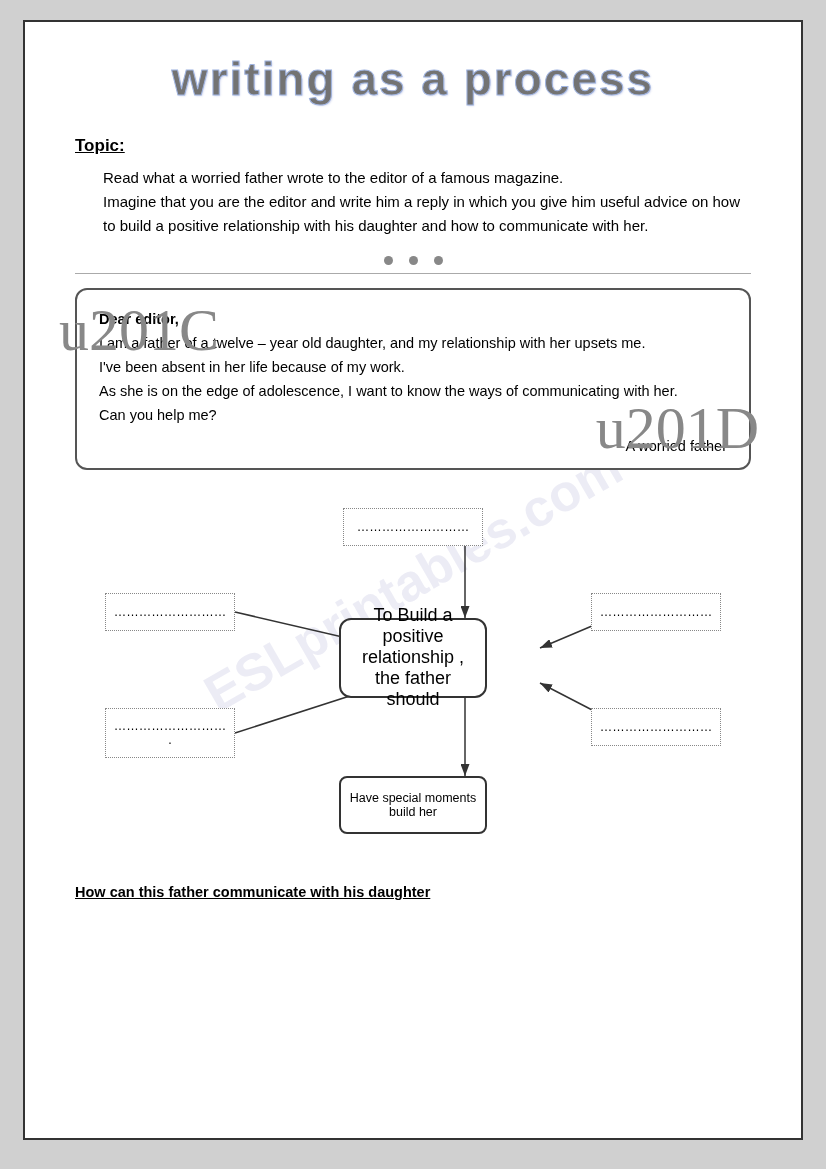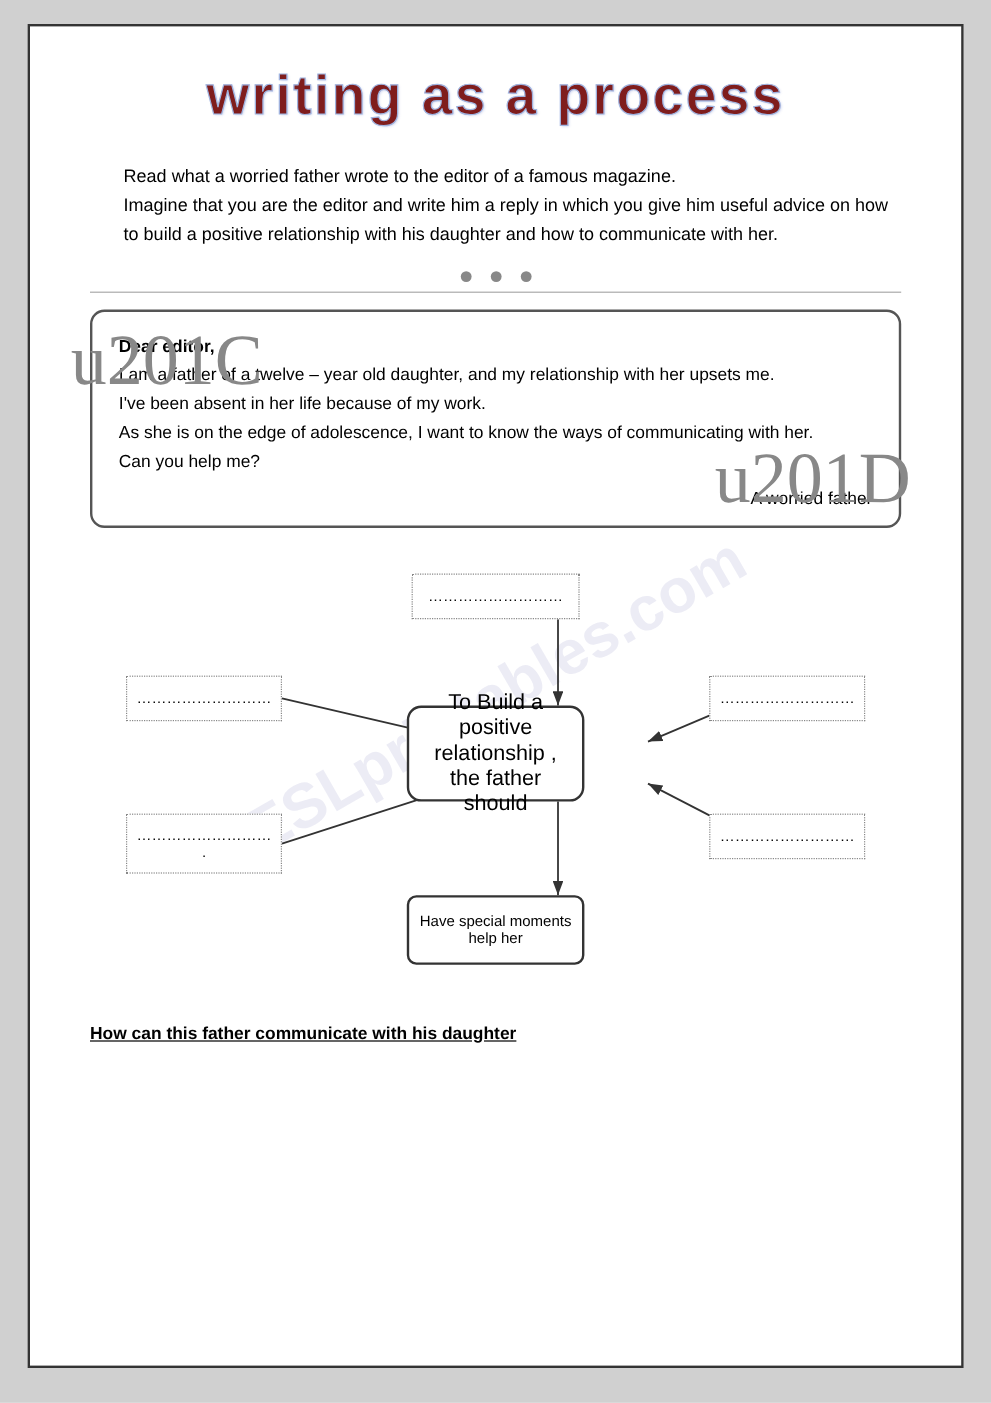--- a/index.html
+++ b/index.html
@@ -21,21 +21,21 @@
       border: 2.5px solid #333;
       padding: 30px 50px 40px 50px;
       position: relative;
     }
 
     
     .title {
       text-align: center;
       font-size: 46px;
       font-weight: bold;
-      color: #7f1d1d;
+      color: #737373;
       font-family: Arial, sans-serif;
       letter-spacing: 2px;
       margin-bottom: 30px;
       text-shadow: 1px 1px 2px rgba(100,120,200,0.3);
       -webkit-text-stroke: 1px #a0b4e0;
     }
 
     
     .topic-label {
       font-size: 17px;
@@ -248,20 +248,21 @@
   </style>
 </head>
 <body>
 
 <div class="page">
 
   <div class="watermark">ESLprintables.com</div>
 
   <div class="title">writing as a process</div>
 
+  <div class="topic-label">Topic:</div>
 
   <div class="topic-text">Read what a worried father wrote to the editor of a famous magazine.<br>Imagine that you are the editor and write him a reply in which you give him useful advice on how to build a positive relationship with his daughter and how to communicate with her.</div>
 
   <div class="dots-row">
     <span class="dot"></span>
     <span class="dot"></span>
     <span class="dot"></span>
   </div>
   <hr class="divider">
 
@@ -300,19 +301,19 @@
     <div class="mm-box mm-box-dotted mm-left1">………………………</div>
 
     <div class="mm-box mm-box-dotted mm-left2">………………………<br>.</div>
 
     <div class="mm-box mm-center">To Build  a positive relationship , the father should</div>
 
     <div class="mm-box mm-box-dotted mm-right1">………………………</div>
 
     <div class="mm-box mm-box-dotted mm-right2">………………………</div>
 
-    <div class="mm-box mm-bottom">Have special moments help her</div>
+    <div class="mm-box mm-bottom">Have special moments build her</div>
 
   </div>
 
   <div class="bottom-question">How can this father communicate with his daughter</div>
 
 </div>
 
 </body></html>

